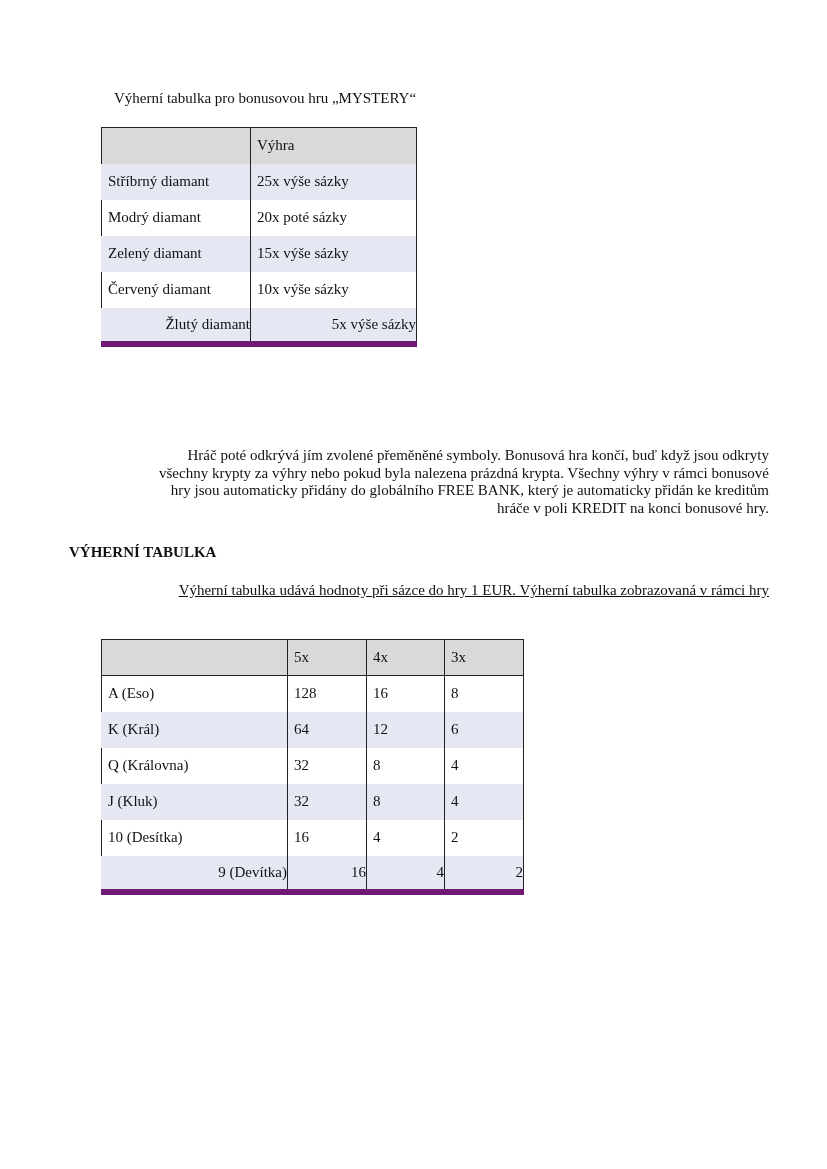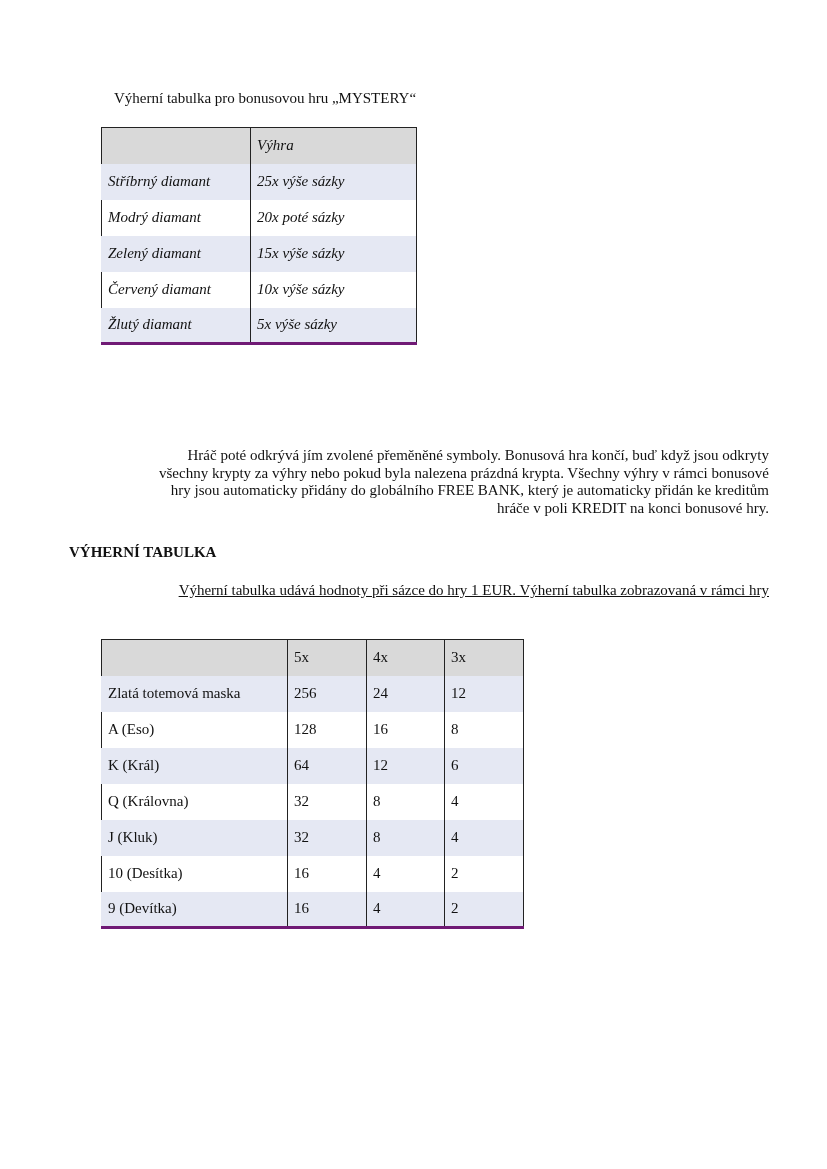--- a/index.html
+++ b/index.html
@@ -23,23 +23,23 @@
     height: 36px; padding: 0 0 0 6px; vertical-align: middle;
     border-right: 1px solid #222; border-top: 1px solid #222;
     white-space: nowrap; box-sizing: border-box;
   }
   table.pt tr.hdr td { background: #d9d9d9; border-top: 1px solid #222; }
   table.pt tr.alt td { background: #e5e8f3; border-top: none; }
   table.pt tr.alt + tr td { border-top: none; }
   table.pt tr.plain td { background: #ffffff; }
   table.pt td:first-child { border-left: 1px solid #222; }
   table.pt tr.alt td:first-child { border-left-color: #e5e8f3; }
-  table.pt tr:last-child td { border-bottom: 3px solid #701a75; }
+  table.pt tr:last-child td { border-bottom: 6px solid #701a75; text-align: right; }
 
-  #t1 { left: 101px; top: 127px; width: 315px; font-style: italic; }
+  #t1 { left: 101px; top: 127px; width: 315px; }
   #t2 { left: 101px; top: 639px; width: 422px; }
 </style>
 </head>
 <body>
 
 <div class="abs title">Výherní tabulka pro bonusovou hru „MYSTERY“</div>
 
 <table id="t1" class="pt">
   <colgroup>
       <col style="width:149px">
@@ -93,26 +93,20 @@
       <col style="width:78px">
       <col style="width:79px">
   </colgroup>
   <tbody>
       <tr class="hdr">
     <td></td>
     <td>5x</td>
     <td>4x</td>
     <td>3x</td>
   </tr>
-  <tr class="alt">
-    <td>Zlatá totemová maska</td>
-    <td>256</td>
-    <td>24</td>
-    <td>12</td>
-  </tr>
   <tr class="plain">
     <td>A (Eso)</td>
     <td>128</td>
     <td>16</td>
     <td>8</td>
   </tr>
   <tr class="alt">
     <td>K (Král)</td>
     <td>64</td>
     <td>12</td>

